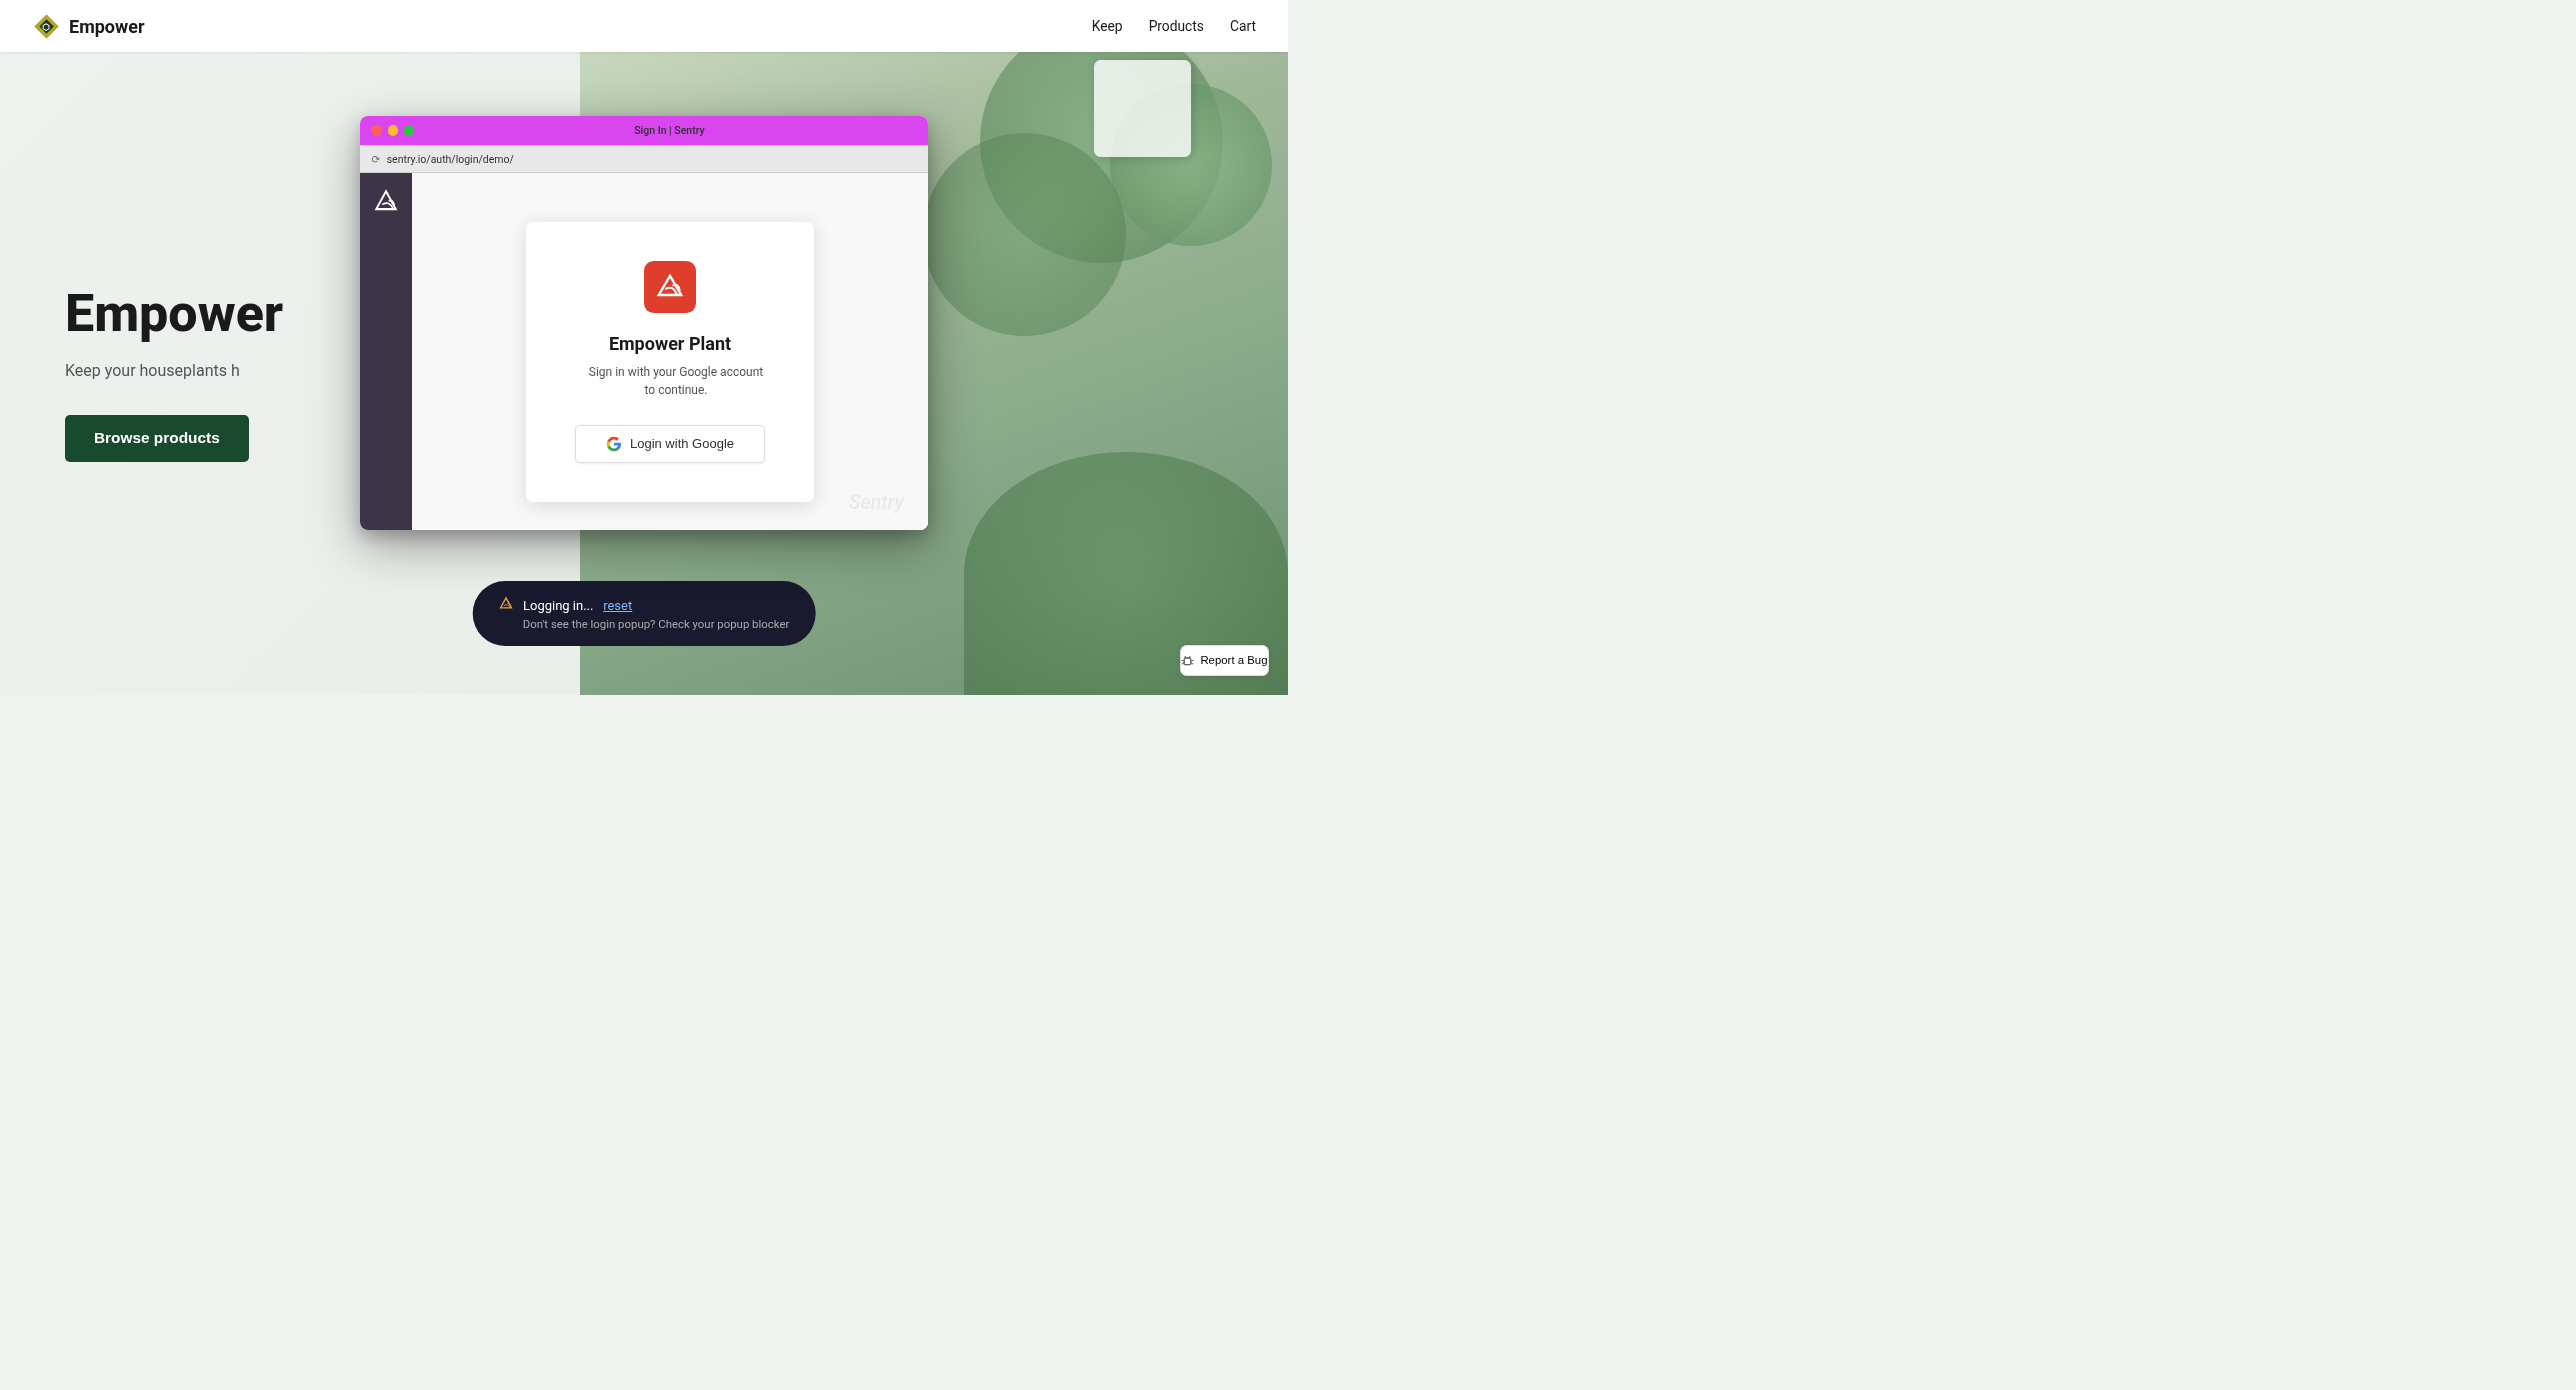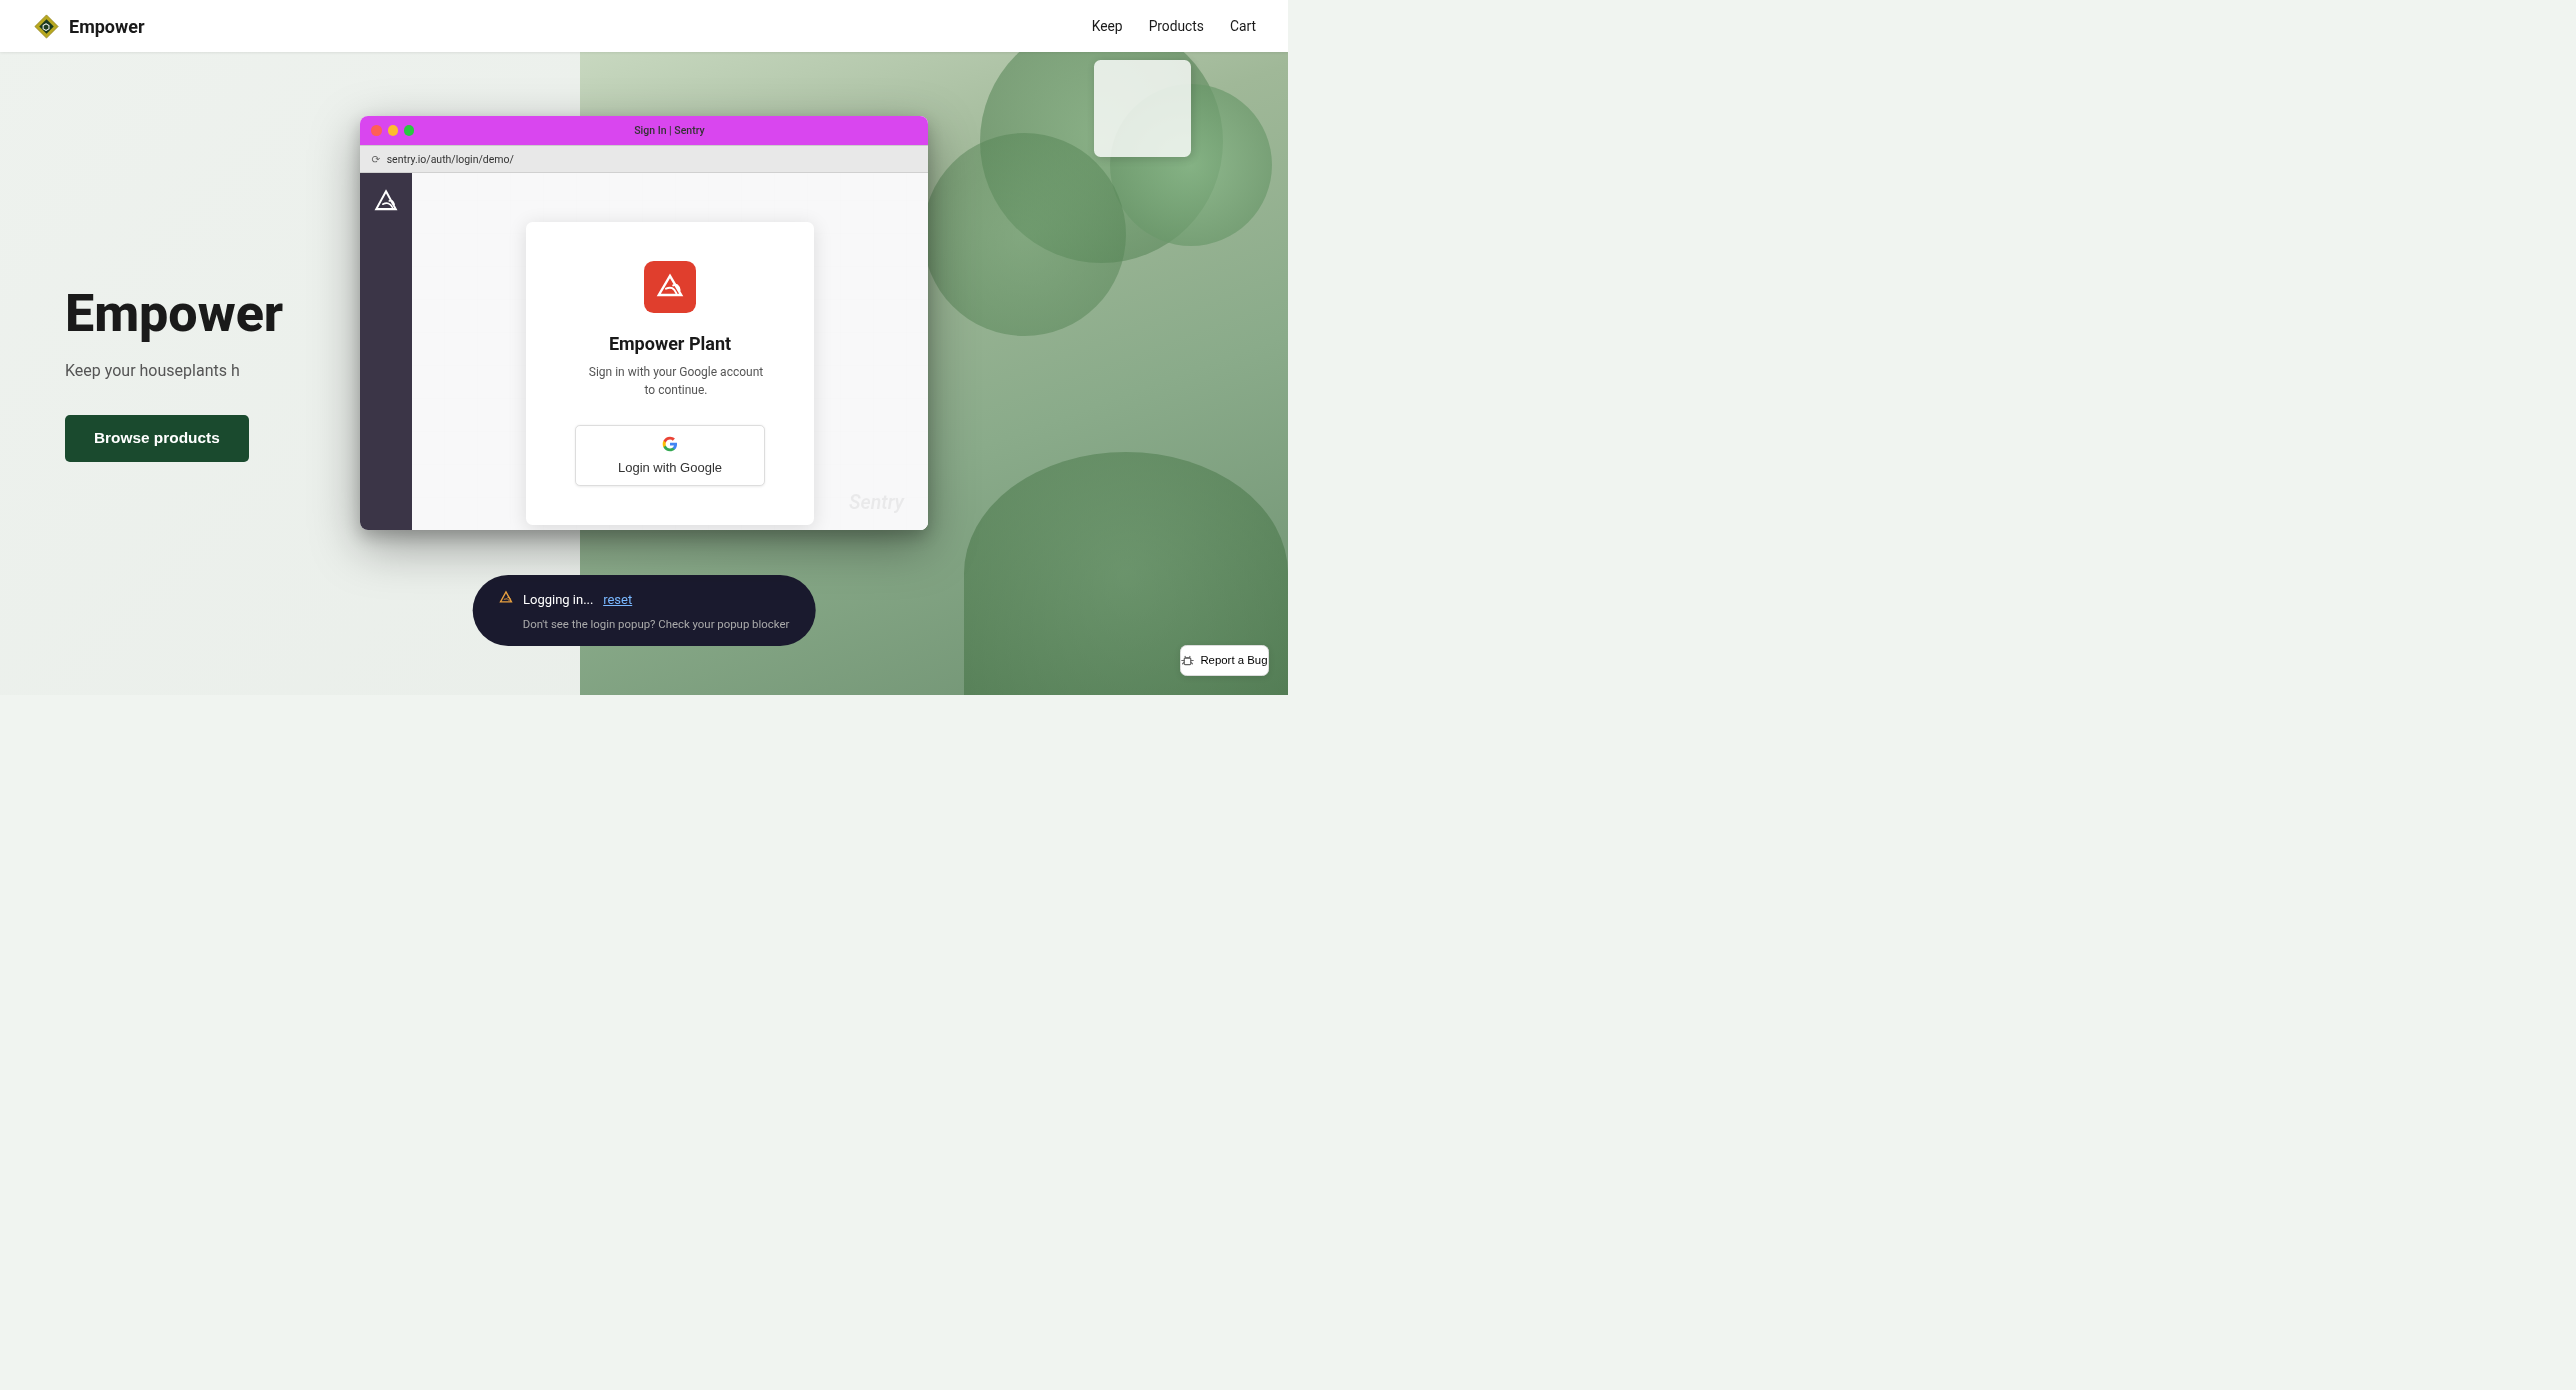--- a/index.html
+++ b/index.html
@@ -113,21 +113,21 @@
       position: absolute;
       bottom: 49px;
       left: 50%;
       transform: translateX(-50%);
       background: #1a1a2e;
       color: white;
       border-radius: 41px;
       padding: 14.6px 26px;
       display: flex;
       flex-direction: column;
-      gap: 9px;
+      gap: 3px;
       z-index: 10;
       min-width: 308px;
     }
     .notif-top {
       display: flex;
       align-items: center;
       gap: 9.7px;
       font-size: 13px;
     }
     .notif-icon {
@@ -313,21 +313,20 @@
       border: 0.8px solid #ddd;
       border-radius: 4.9px;
       padding: 9.7px 23px;
       background: white;
       cursor: pointer;
       font-size: 13px;
       color: #333;
       width: 100%;
       font-weight: 500;
       box-shadow: 0 0.8px 2.4px rgba(0,0,0,0.08);
-      flex-direction: column;
     }
     .google-icon {
       width: 16px;
       height: 16px;
     }
 
     
     .sentry-watermark {
       position: absolute;
       bottom: 16px;

